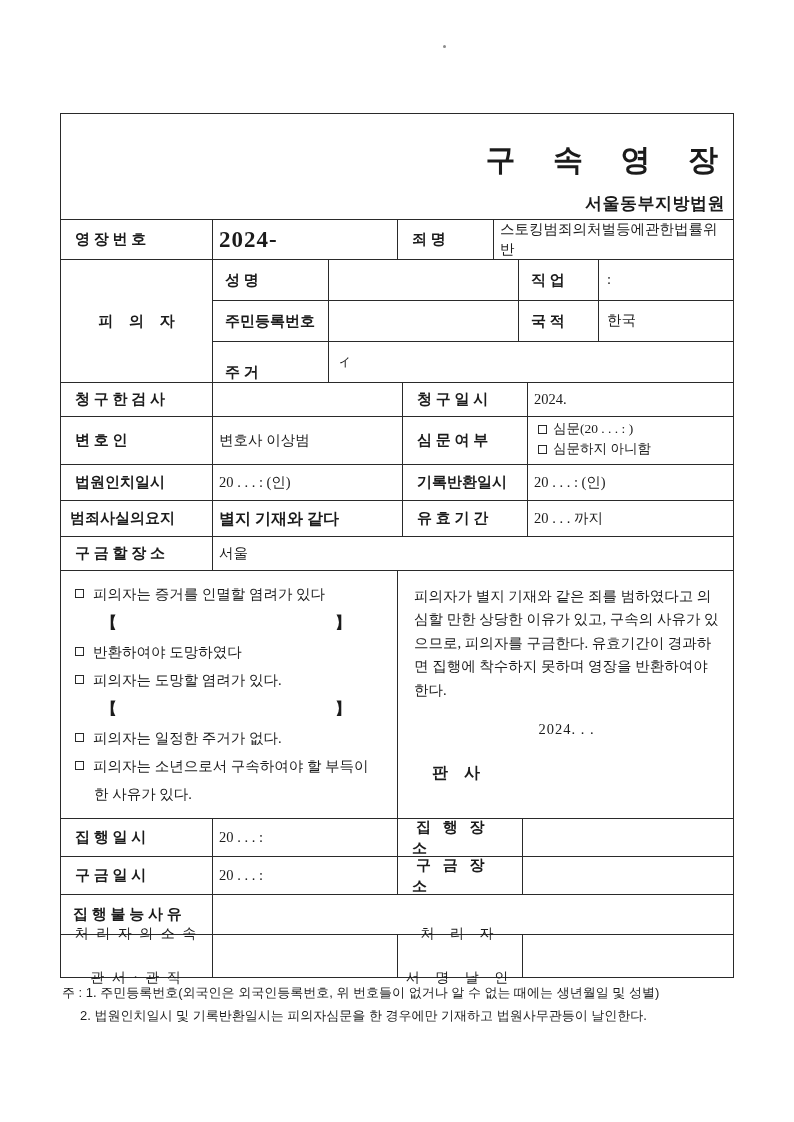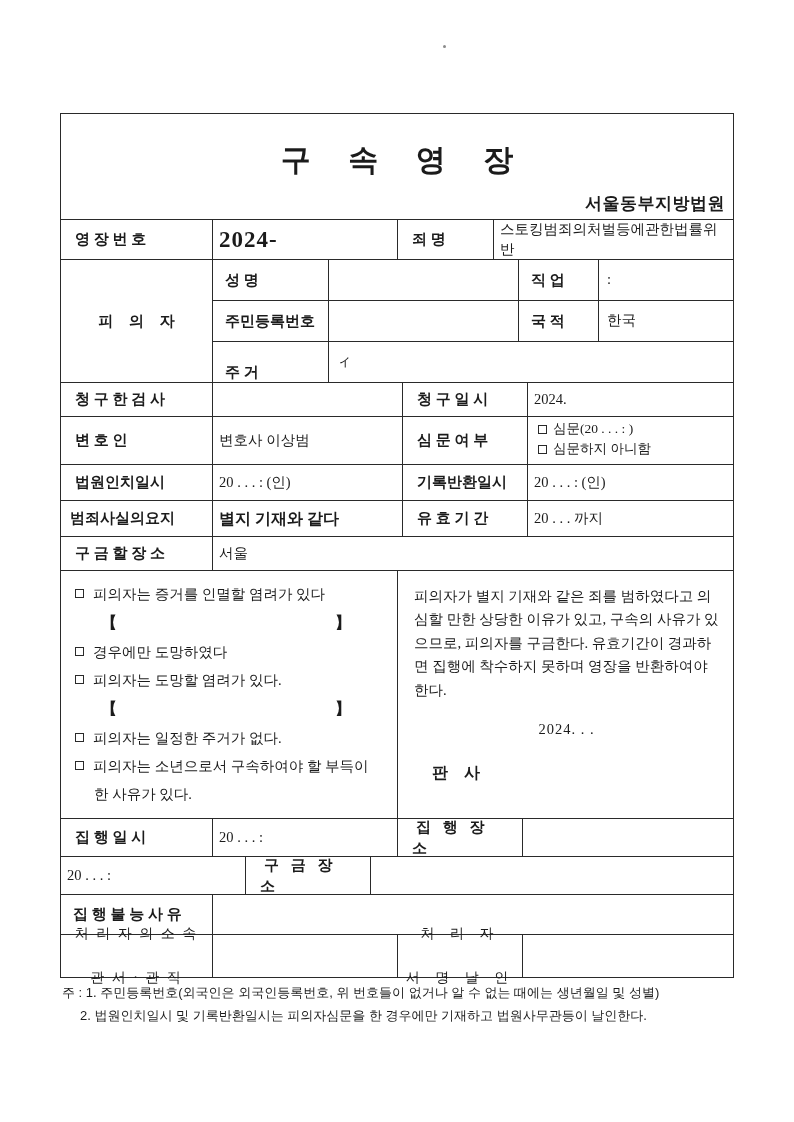--- a/index.html
+++ b/index.html
@@ -61,21 +61,21 @@
   
   .title-block {
     height: 105px;
     position: relative;
     border-bottom: 1.1px solid #2a2a2a;
   }
   .doc-title {
     position: absolute;
     left: 0; right: 0;
     top: 26px;
-    text-align: center;
+    text-align: right;
     font-size: 30px;
     letter-spacing: 15px;
     font-weight: 700;
     text-indent: 15px;
   }
   .court-name {
     position: absolute;
     right: 8px;
     bottom: 4px;
     font-size: 17px;
@@ -356,21 +356,21 @@
         <div class="item">
           <span class="chk"></span>
           <span>피의자는 증거를 인멸할 염려가 있다</span>
         </div>
         <div class="brackets">
           <span>【</span>
           <span>】</span>
         </div>
         <div class="item">
           <span class="chk"></span>
-          <span>경우에만 도망하였다</span>
+          <span>반환하여야 도망하였다</span>
         </div>
         <div class="item">
           <span class="chk"></span>
           <span>피의자는 도망할 염려가 있다.</span>
         </div>
         <div class="brackets">
           <span>【</span>
           <span>】</span>
         </div>
         <div class="item">
@@ -395,20 +395,23 @@
         <span>집 행 일 시</span>
       </div>
       <div class="cell val" style="width:185px;">20   .    .    .   :</div>
       <div class="cell lbl center" style="width:125px;letter-spacing:4px;text-indent:4px;">
         <span>집 행 장 소</span>
       </div>
       <div class="cell val last" style="flex:1;"></div>
     </div>
 
     <div class="row h-exec">
+      <div class="cell lbl" style="width:152px;">
+        <span>구 금 일 시</span>
+      </div>
       <div class="cell val" style="width:185px;">20   .    .    .   :</div>
       <div class="cell lbl center" style="width:125px;letter-spacing:4px;text-indent:4px;">
         <span>구 금 장 소</span>
       </div>
       <div class="cell val last" style="flex:1;"></div>
     </div>
 
     <div class="row h-fail">
       <div class="cell lbl" style="width:152px;padding-left:12px;padding-right:12px;">
         <span>집 행 불 능 사 유</span>

